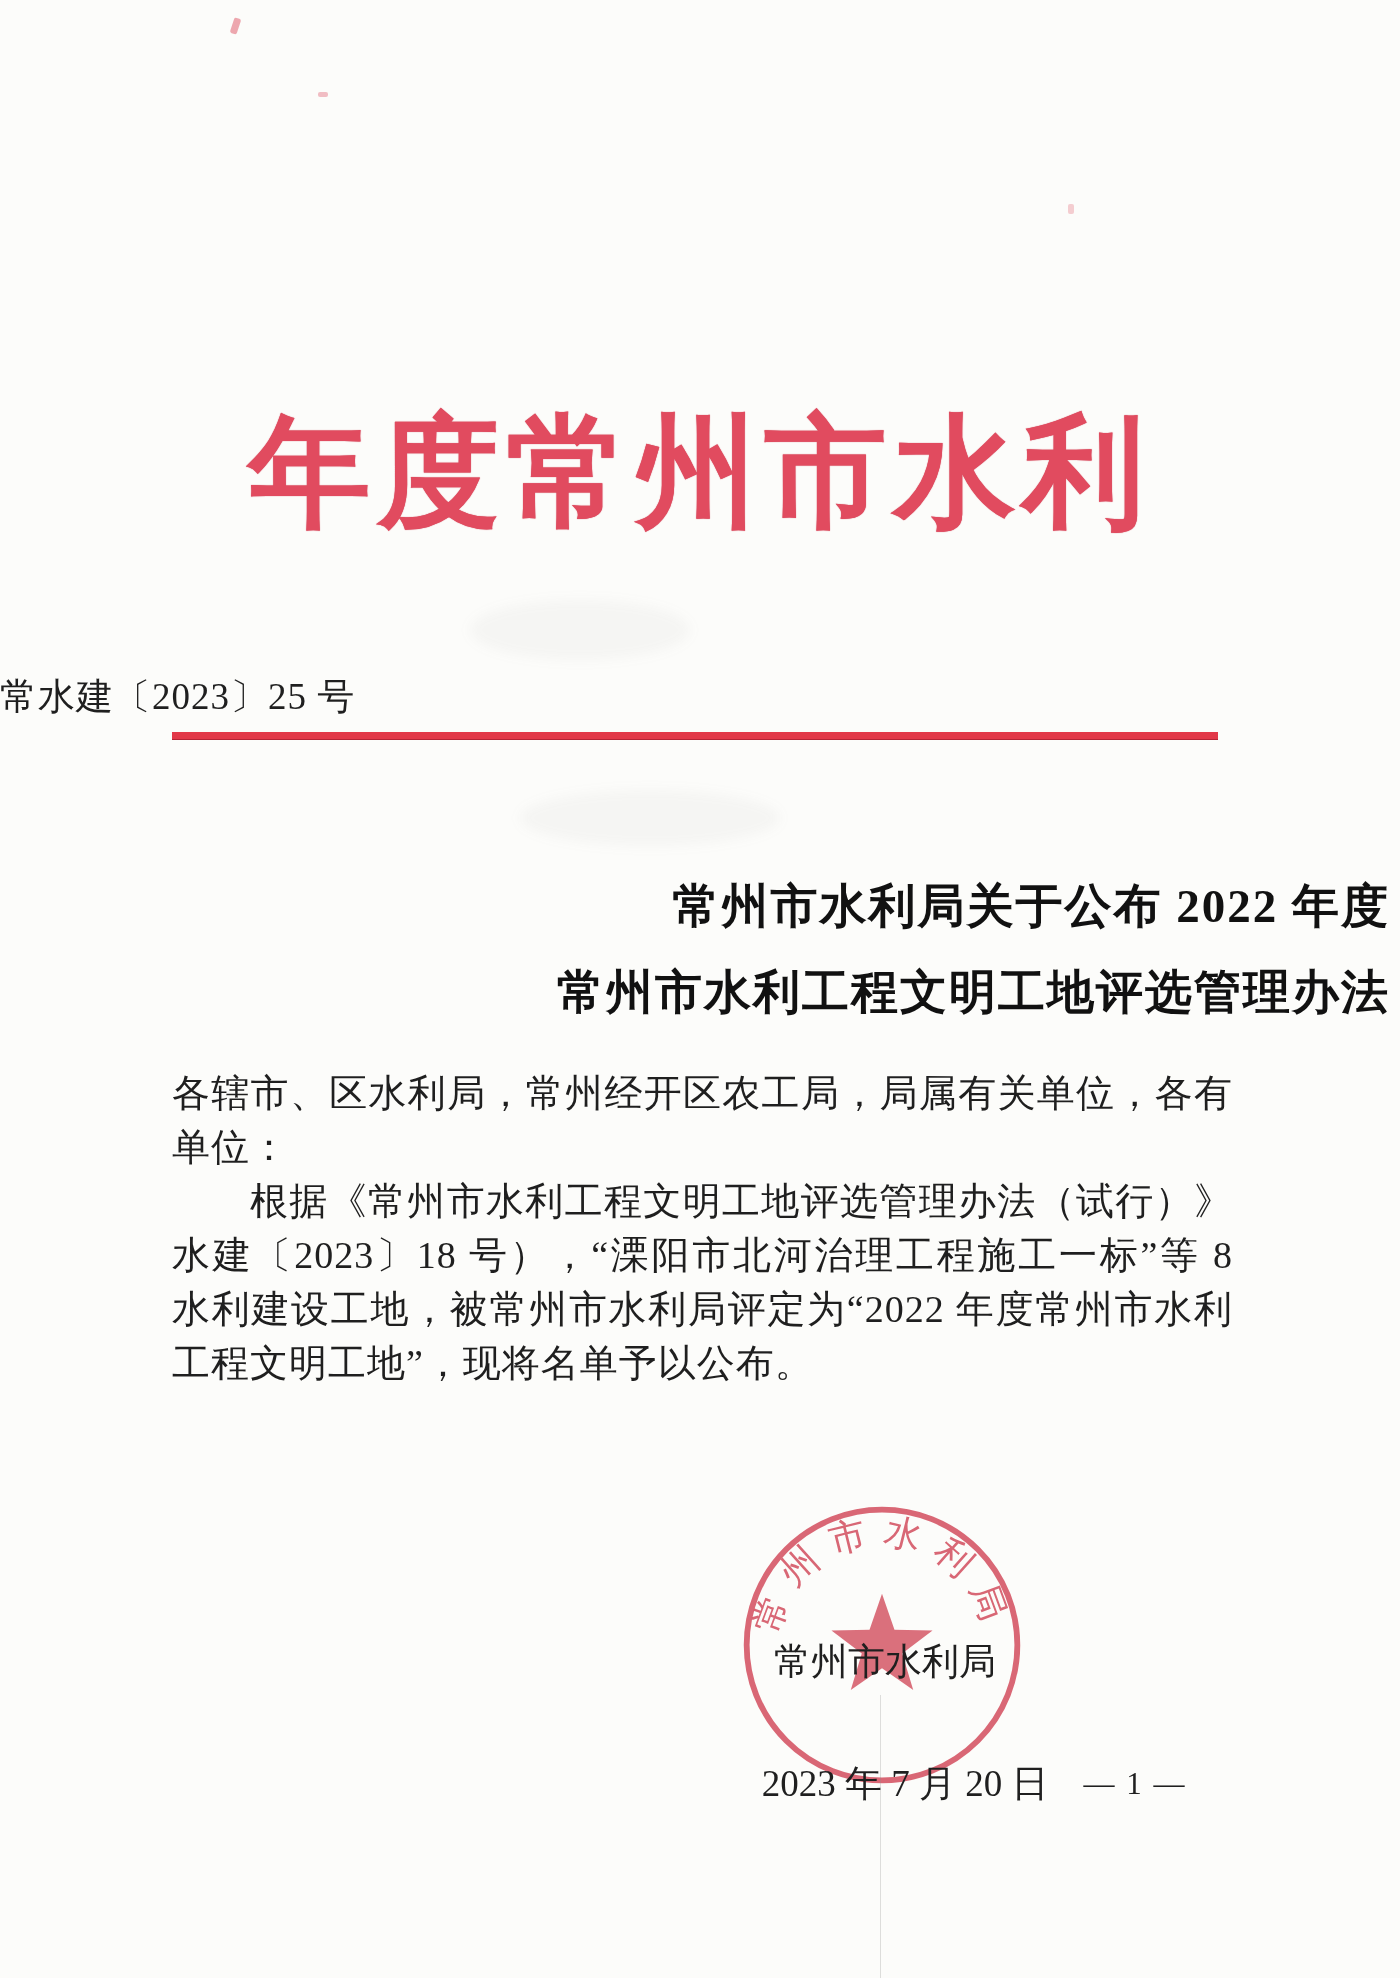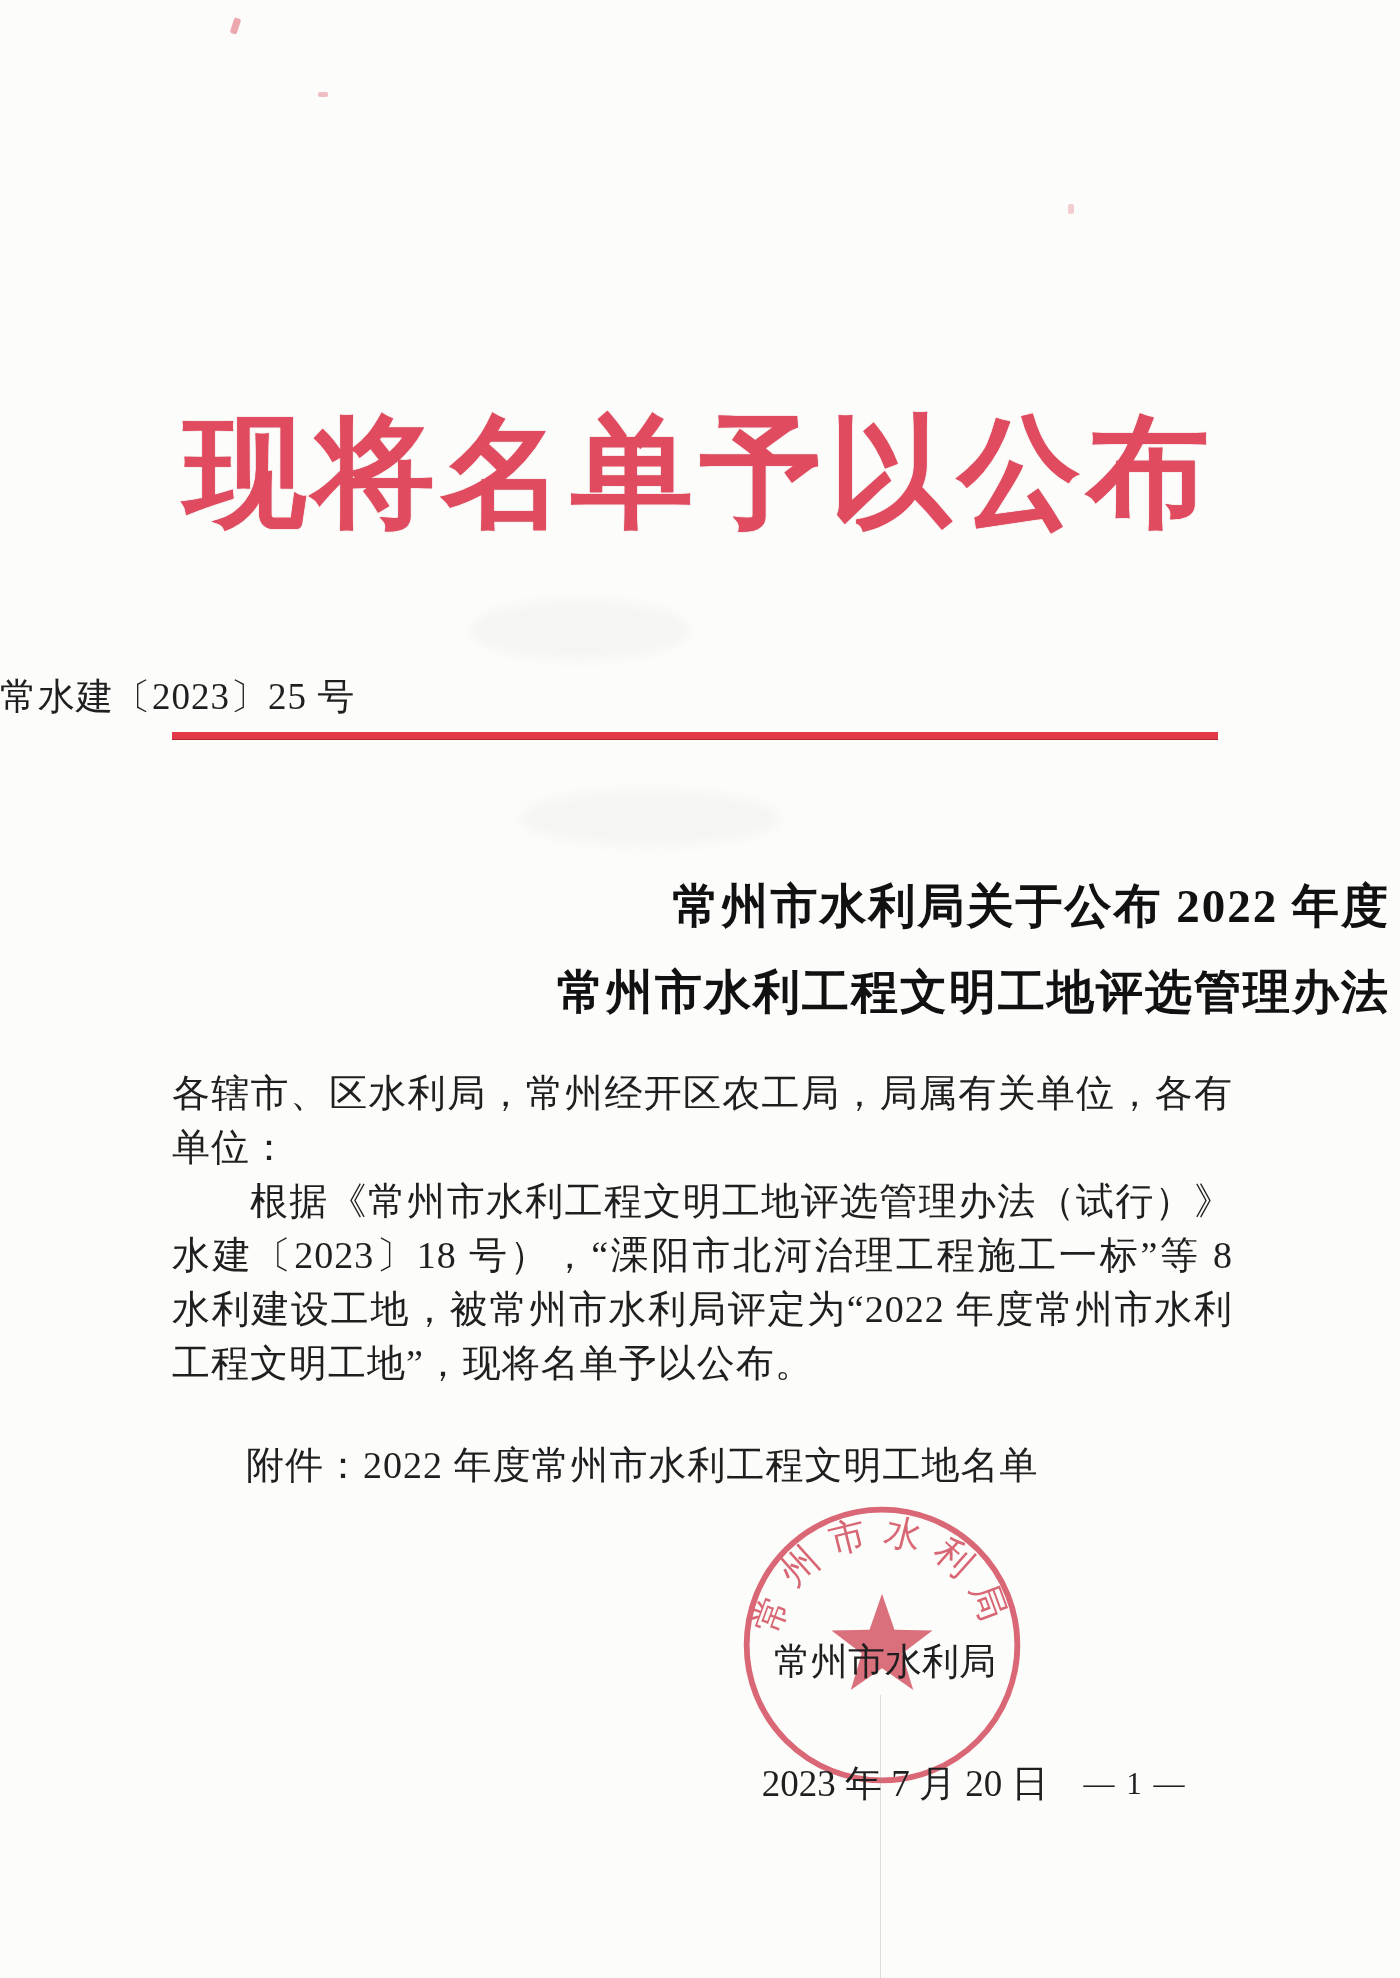--- a/index.html
+++ b/index.html
@@ -106,41 +106,40 @@
 <body>
 
 <div class="page">
 
   <div class="speck s1"></div>
   <div class="speck s2"></div>
   <div class="speck s3"></div>
   <div class="smudge m1"></div>
   <div class="smudge m2"></div>
 
-  <div class="banner">现将名单予以公布</div>
+  <div class="banner">年度常州市水利</div>
 
   <div class="doc-number">常水建〔2023〕25 号</div>
 
   <div class="red-rule"></div>
 
   <div class="heading">
     <div class="h-line">常州市水利局关于公布 2022 年度</div>
     <div class="h-line">常州市水利工程文明工地评选管理办法</div>
   </div>
 
   <div class="body-block">
       <div class="body-line fill">各辖市、区水利局，常州经开区农工局，局属有关单位，各有关</div>
       <div class="body-line">单位：</div>
       <div class="body-line indent fill">根据《常州市水利工程文明工地评选管理办法（试行）》（常</div>
       <div class="body-line fill">水建〔2023〕18 号），“溧阳市北河治理工程施工一标”等 8 个</div>
       <div class="body-line fill">水利建设工地，被常州市水利局评定为“2022 年度常州市水利</div>
       <div class="body-line">工程文明工地”，现将名单予以公布。</div>
     </div>
 
-  <div class="attachment">附件：2022 年度常州市水利工程文明工地名单</div>
 
   <div class="stamp">
     <svg viewBox="0 0 300 300" width="290" height="290">
       <defs>
         <path id="sealArc" d="M 52 196 A 107 107 0 1 1 248 196" fill="none"></path>
       </defs>
       <circle cx="150" cy="150" r="140" fill="none" stroke="#cf3246" stroke-width="6" opacity="0.9"></circle>
       <polygon points="150,97 162.9,134.2 202.3,135.0 170.9,158.8 182.3,196.5 150,174 117.7,196.5 129.1,158.8 97.7,135.0 137.1,134.2" fill="#cf3246" opacity="0.85"></polygon>
       <text font-size="38" fill="#cf3246" letter-spacing="14" font-family="Liberation Serif, DejaVu Serif, serif" opacity="0.9">
         <textPath href="#sealArc" startOffset="50%" text-anchor="middle">常州市水利局</textPath>

